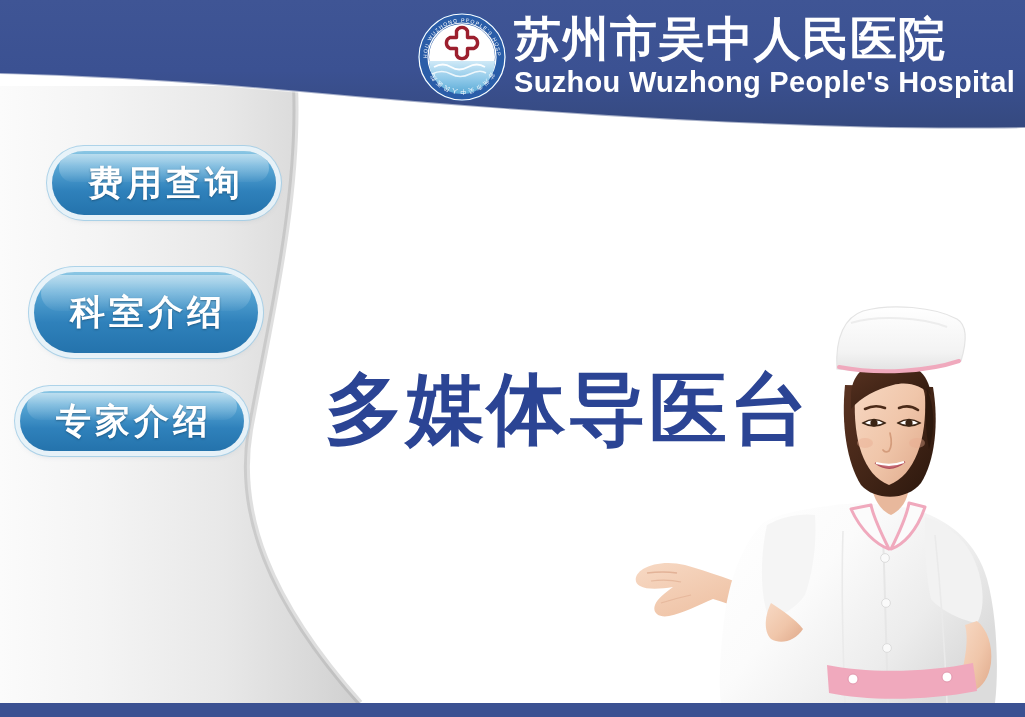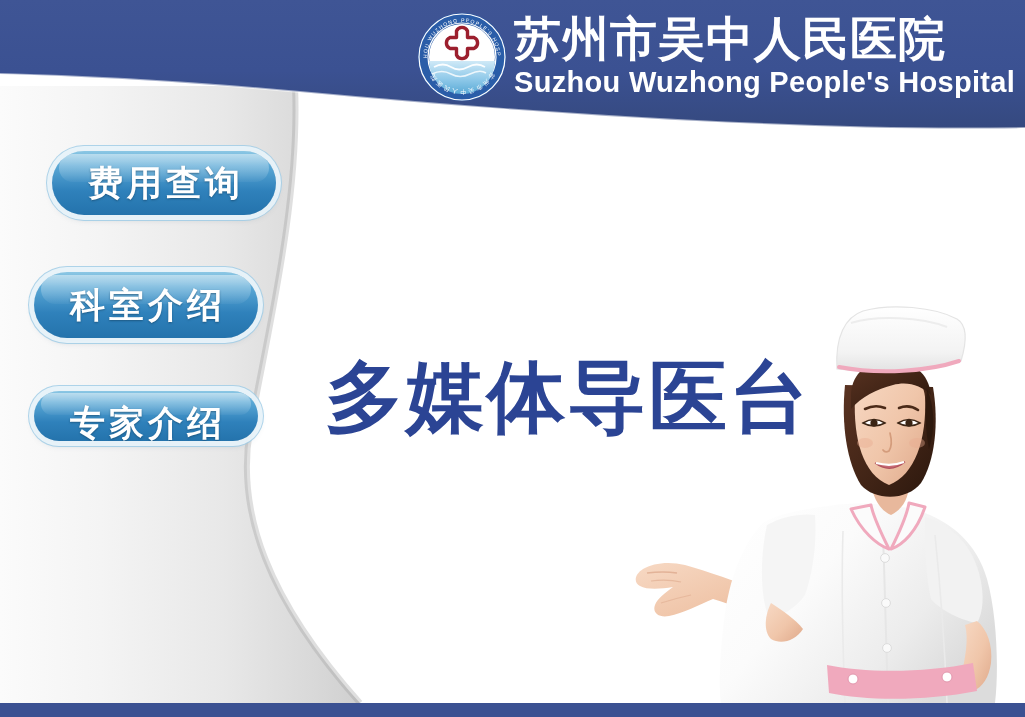--- a/index.html
+++ b/index.html
@@ -75,27 +75,27 @@
     position:relative;
     color:#ffffff; font-weight:bold;
     font-size:35px; line-height:1;
     letter-spacing:4px; text-indent:4px;
     text-shadow:0 1px 2px rgba(20,60,90,0.55);
     white-space:nowrap;
     font-family:"DejaVu Sans","Liberation Sans",sans-serif;
   }
 
   #nav-btn-0{ left:52px;  top:151px; width:224px; height:64px; }
-  #nav-btn-1{ left:34px;  top:272px; width:224px; height:66px; }
-  #nav-btn-2{ left:34px;  top:391px; width:224px; height:50px;align-items:flex-end; }
+  #nav-btn-1{ left:34px;  top:272px; width:224px; height:81px; }
+  #nav-btn-2{ left:20px;  top:391px; width:224px; height:60px; }
   #nav-btn-3{ left:50px;  top:512px; width:226px; height:66px; }
 
   
   #main-title{
-    position:absolute; left:325px; top:354px;
+    position:absolute; left:325px; top:366px;
     z-index:8;
     font-size:78px; line-height:86px; font-weight:bold;
     color:#2b4494;
     letter-spacing:3px;
     white-space:nowrap;
     font-family:"DejaVu Sans","Liberation Sans",sans-serif;
   }
 
   
   #nurse-figure{

